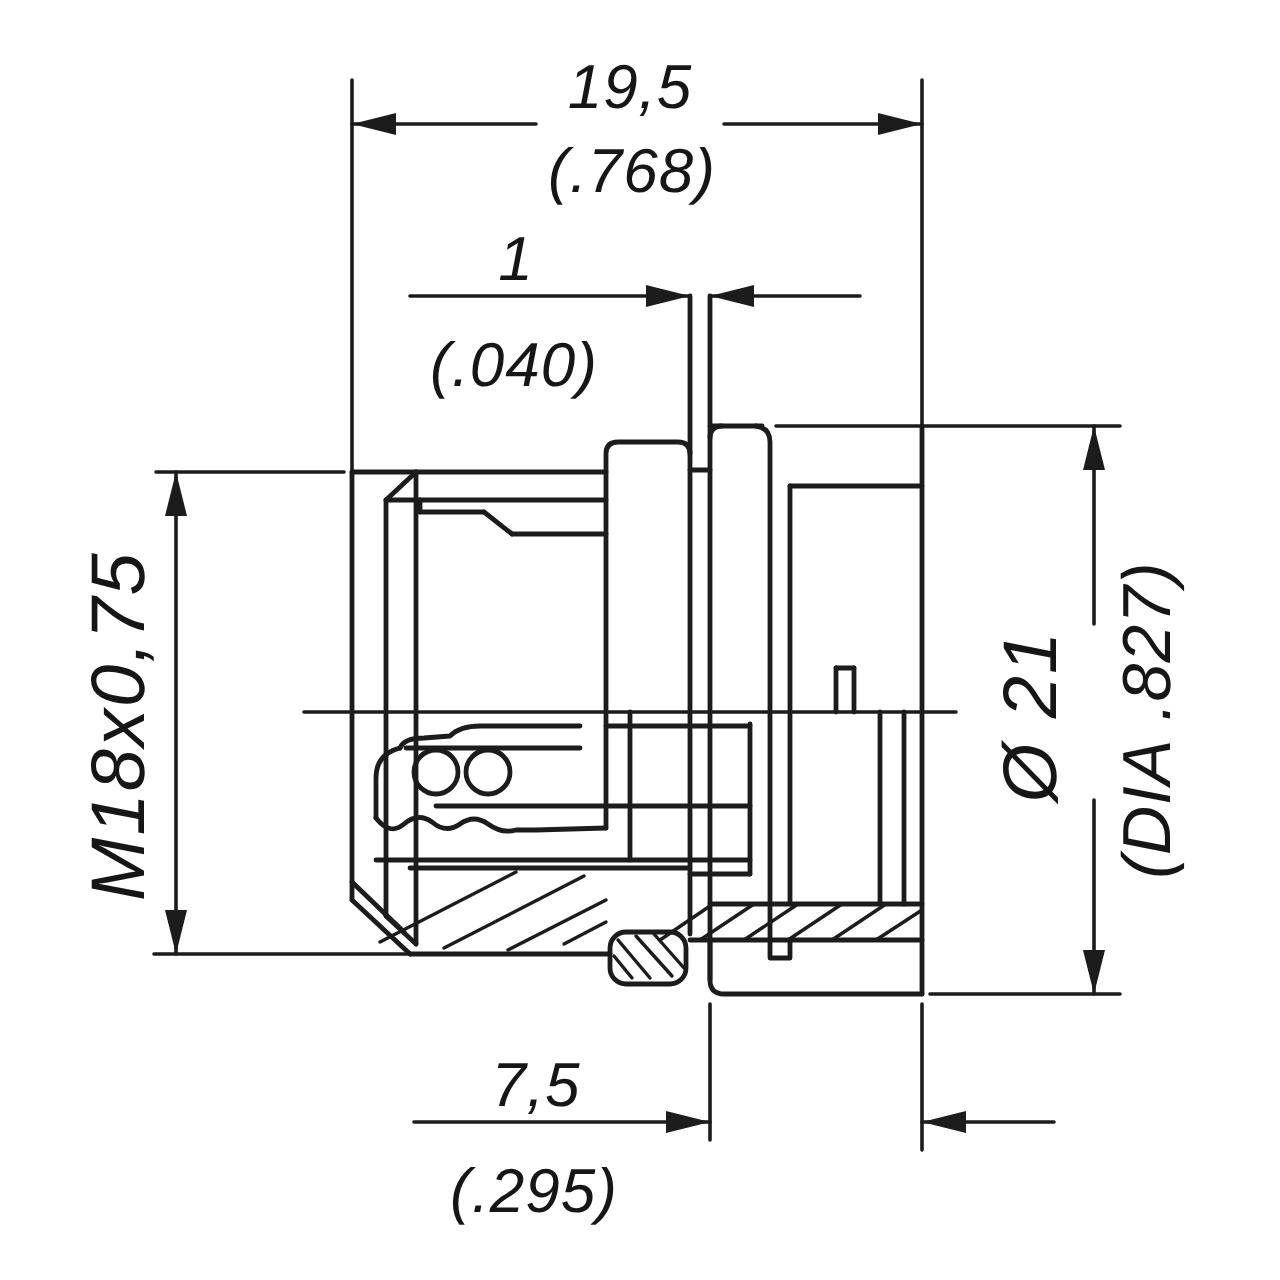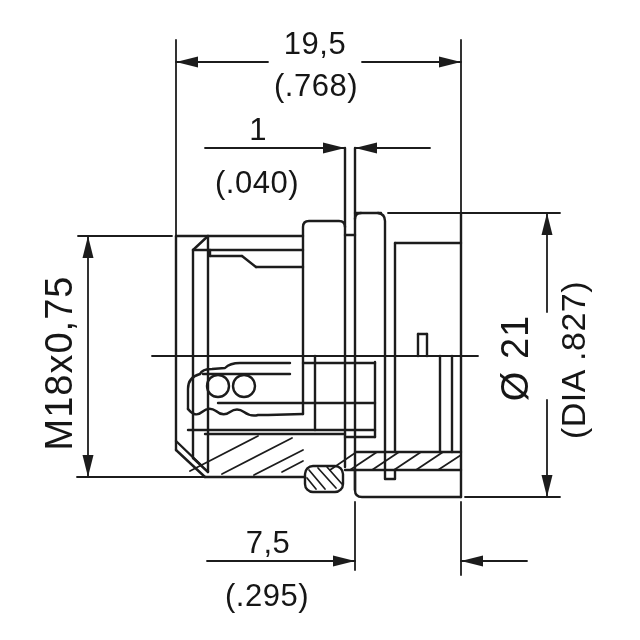--- a/index.html
+++ b/index.html
@@ -8,20 +8,21 @@
     width: 640px;
     height: 640px;
     background: #ffffff;
     overflow: hidden;
   }
   .stage {
     position: relative;
     width: 640px;
     height: 640px;
     background: #ffffff;
+    font-style: italic;
   }
   svg { display: block; }
   
   .p  { fill: none; stroke: #1c1c1c; stroke-width: 2.4; stroke-linecap: round; stroke-linejoin: round; }
   
   .d  { fill: none; stroke: #1c1c1c; stroke-width: 1.8; stroke-linecap: round; }
   
   .h  { fill: none; stroke: #1c1c1c; stroke-width: 1.7; stroke-linecap: round; }
   
   .ah { fill: #1c1c1c; stroke: none; }

